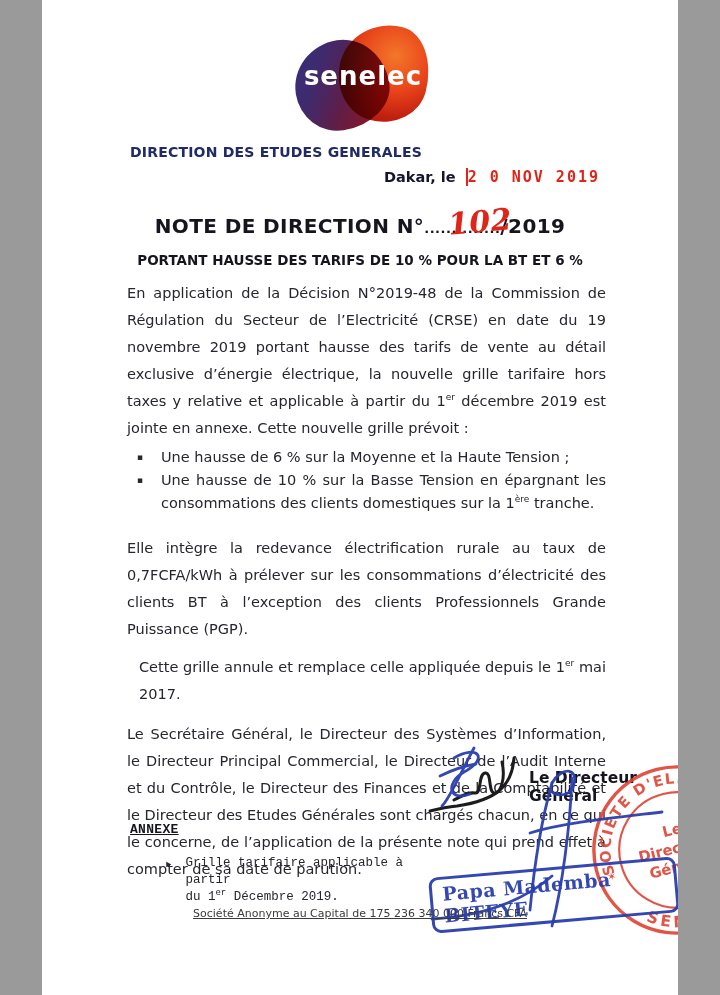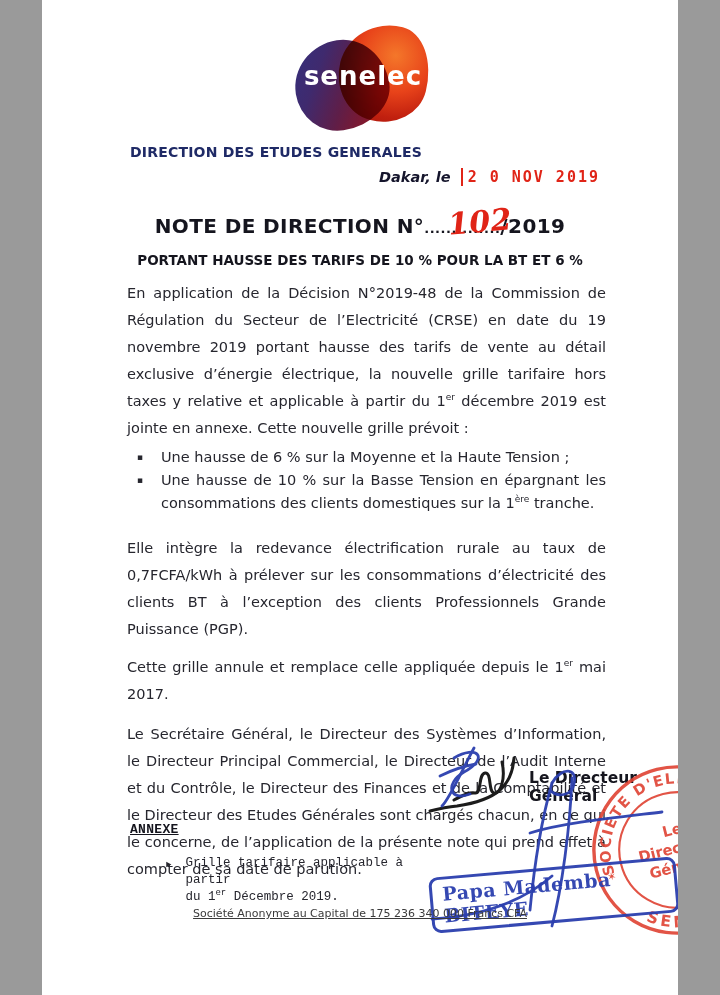--- a/index.html
+++ b/index.html
@@ -23,41 +23,41 @@
     background:linear-gradient(118deg, #33307e 0%, #3f2a6e 28%, #5f1e48 55%, #85172a 80%, #971d15 100%);
     mix-blend-mode:multiply;
     transform:rotate(-9deg);
   }
   .logo-word {
     position:absolute; left:0; right:0; top:37px; text-align:center;
     color:#ffffff; font-size:26px; font-weight:bold; letter-spacing:1px;
   }
   .dept { margin:14px 0 0 88px; font-size:14px; font-weight:bold; color:#1f2a66; letter-spacing:0.2px; }
   .dateline { margin:8px 78px 0 0; text-align:right; font-size:14.5px; }
-  .place { font-weight:bold; font-style:italic; color:#15152c; }
+  .place { font-weight:bold; color:#15152c; }
   .date-stamp {
     color:#e02417; font-family:"DejaVu Sans Mono", monospace; font-weight:bold;
     font-size:15px; letter-spacing:2px; border-left:2px solid #e02417;
-    padding-left:5px; margin-left:10px;
+    margin-left:10px;
   }
   
   .title { margin:28px 0 0 0; text-align:center; font-size:20px; font-weight:bold; color:#15151e; letter-spacing:0.4px; }
   .title-line { position:relative; display:inline-block; }
   .dots { font-size:13px; letter-spacing:0.5px; }
   .hand-number {
     position:absolute; right:54px; top:-10px;
     color:#e02417; font-size:30px; font-weight:bold; font-style:italic;
     font-family:"DejaVu Serif", serif; transform:rotate(-5deg);
   }
   .subtitle { margin:12px 0 0 0; text-align:center; font-size:13.5px; font-weight:bold; color:#15151e; line-height:20px; }
   sup.s { font-size:9px; vertical-align:super; line-height:0; }
   
   .content { margin:10px 72px 0 85px; }
   .para { margin:0; text-align:justify; font-size:14.5px; line-height:27px; }
-  .p2 { margin-top:20px; } .p3 { margin-top:11px; } .p4 { margin-top:13px; }
+  .p2 { margin-top:20px; } .p3 { margin-top:11px;margin-left:12px; } .p4 { margin-top:13px; }
   .bullets { margin:4px 0 0 0; padding:0; list-style:none; }
   .bullets li { position:relative; padding-left:34px; font-size:14.5px; line-height:23px; text-align:justify; }
   .bmark { position:absolute; left:10px; top:0; font-size:9px; }
   
   .sig-label { position:absolute; left:487px; top:769px; font-size:15.5px; font-weight:bold; color:#15151e; }
   .annexe { position:absolute; left:88px; top:822px; width:300px;font-family:Liberation Mono, monospace; }
   .annexe-title { font-size:13px; font-weight:bold; text-decoration:underline; letter-spacing:0.3px; color:#15151e; }
   .annexe-item { display:flex; gap:14px; margin:18px 0 0 36px; font-size:12.5px; line-height:17px; }
   .arrow { font-size:9px; margin-top:2px; }
   

